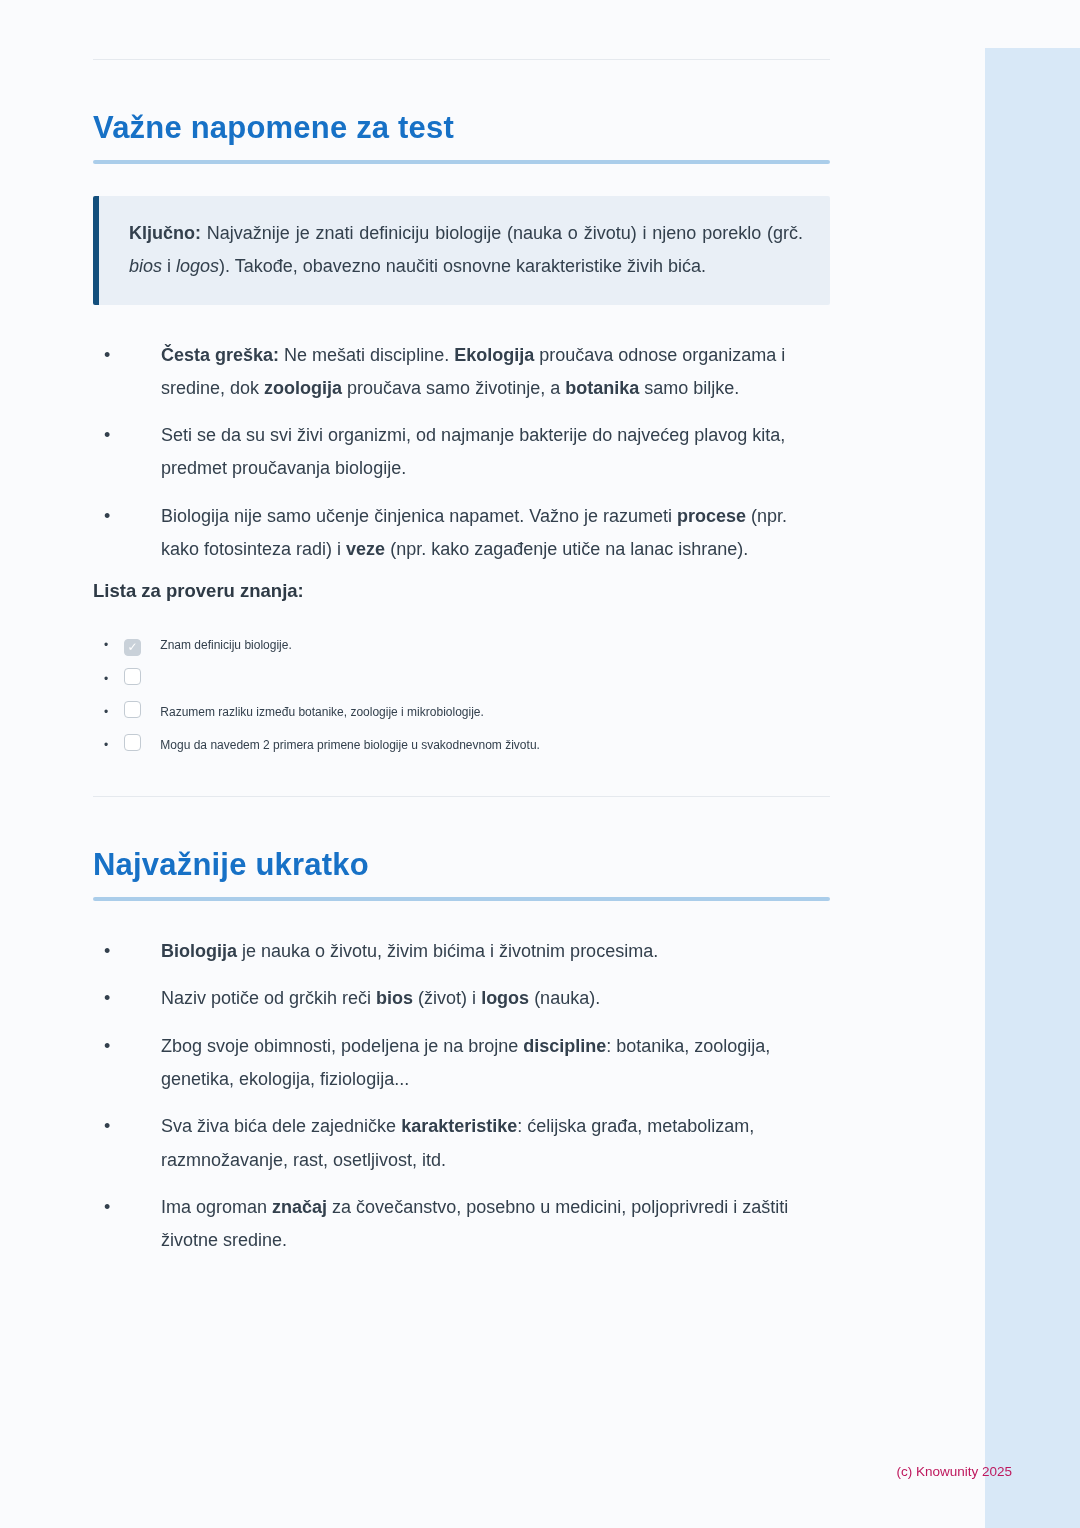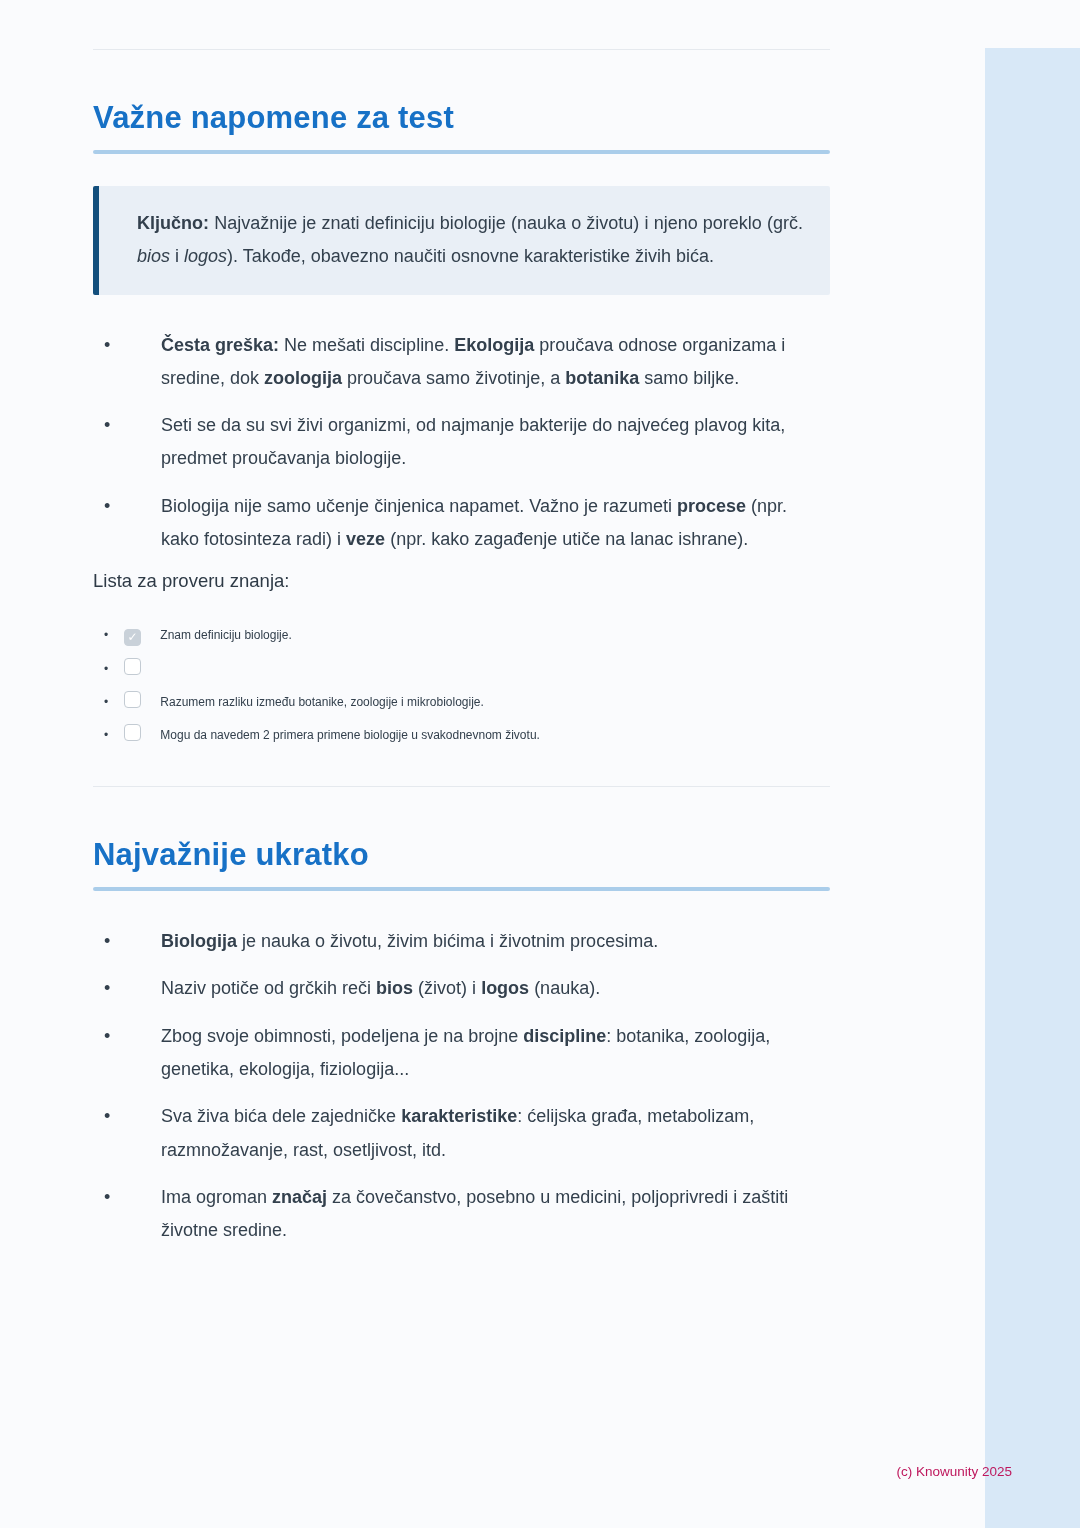--- a/index.html
+++ b/index.html
@@ -13,21 +13,21 @@
   }
   .side-band {
     position: absolute;
     top: 48px; right: 0;
     width: 95px; height: 1480px;
     background: #d8e8f7;
     z-index: 1;
   }
   .content {
     position: absolute;
-    left: 93px; top: 1px;
+    left: 93px; top: 11px;
     width: 737px;
     z-index: 2;
   }
   .rule { border: none; border-top: 1px solid #e5e9ee; }
   .top-rule { margin-top: 48px; }
   .section-rule { margin-top: 40px; }
   h1 {
     margin-top: 50px;
     color: #1771c6;
     font-size: 31px;
@@ -38,21 +38,21 @@
     height: 4px;
     background: #aacdea;
     border-radius: 2px;
     margin-top: 14px;
   }
   .callout {
     margin-top: 32px;
     background: #e9eff6;
     border-left: 6px solid #134f7d;
     border-radius: 2px;
-    padding: 21px 27px 21px 38px;
+    padding: 21px 27px 21px 30px;
   }
   .callout p {
     font-size: 18px;
     line-height: 1.85;
     text-align: justify;
   }
   ul { list-style: none; }
   .bullets { margin-top: 34px; padding-left: 11px; }
   .bullet-item {
     display: flex;
@@ -60,21 +60,21 @@
     line-height: 1.85;
     margin-bottom: 14px;
     gap: 37px;
   }
   .bullet-marker { flex: none; width: 20px; }
   .bullet-marker::before { content: "\2022"; }
   .bullet-text { flex: 1; }
   .subheading {
     margin-top: 6px;
     font-size: 18.5px;
-    font-weight: 400;
+    font-weight: 700;
     color: #2e3a46;
   }
   .checklist { margin-top: 32px; padding-left: 11px; }
   .check-item {
     display: flex;
     font-size: 12px;
     line-height: 1.85;
     margin-bottom: 11px;
   }
   .check-text { flex: 1; }

